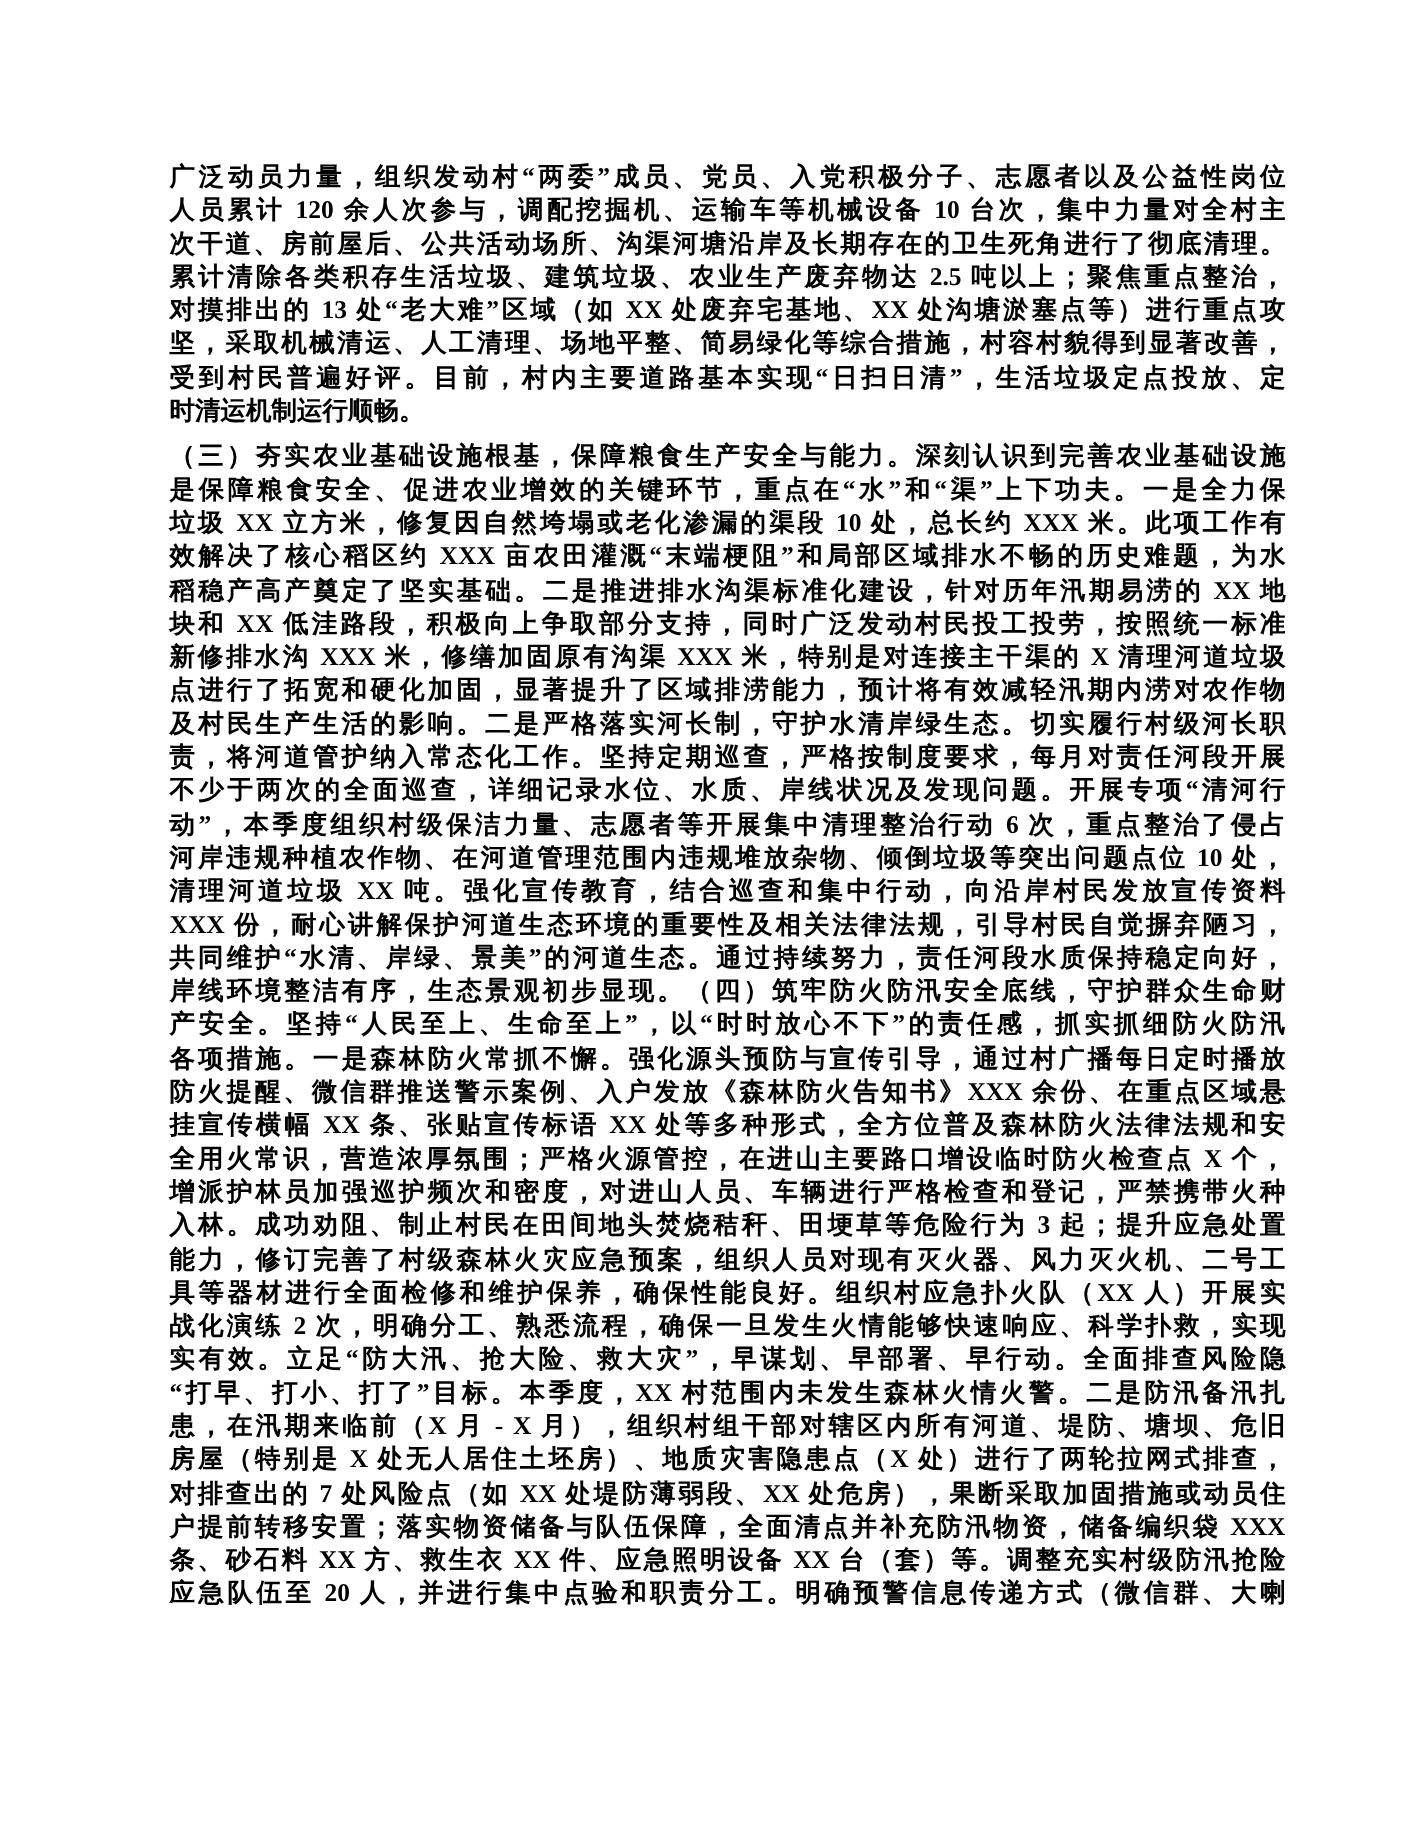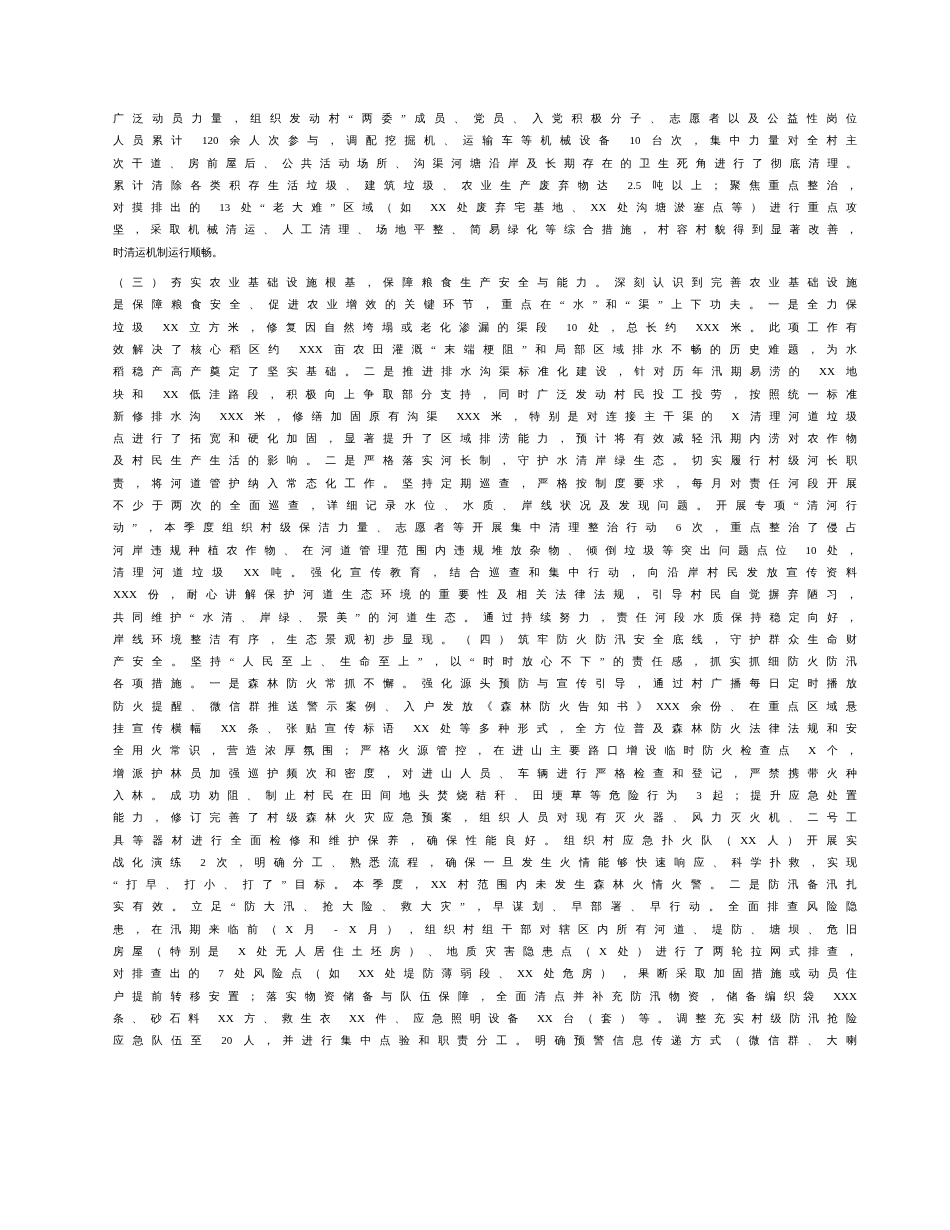--- a/index.html
+++ b/index.html
@@ -23,23 +23,23 @@
     color: #000000;
   }
   .para {
     margin: 0;
     padding: 0;
   }
   .para + .para {
     margin-top: 8px;
   }
   .line {
-    font-size: 11px;
+    font-size: 17px;
     line-height: 22.3px;
-    font-weight: 400;
+    font-weight: 700;
     text-align: justify;
     text-align-last: justify;
     word-break: break-all;
   }
   .line.last {
     text-align-last: left;
   }
 </style>
 </head>
 <body>
@@ -47,20 +47,21 @@
 <div class="page">
   <div class="content">
 
     <div class="para">
       <div class="line">广泛动员力量，组织发动村“两委”成员、党员、入党积极分子、志愿者以及公益性岗位</div>
       <div class="line">人员累计 120 余人次参与，调配挖掘机、运输车等机械设备 10 台次，集中力量对全村主</div>
       <div class="line">次干道、房前屋后、公共活动场所、沟渠河塘沿岸及长期存在的卫生死角进行了彻底清理。</div>
       <div class="line">累计清除各类积存生活垃圾、建筑垃圾、农业生产废弃物达 2.5 吨以上；聚焦重点整治，</div>
       <div class="line">对摸排出的 13 处“老大难”区域（如 XX 处废弃宅基地、XX 处沟塘淤塞点等）进行重点攻</div>
       <div class="line">坚，采取机械清运、人工清理、场地平整、简易绿化等综合措施，村容村貌得到显著改善，</div>
+      <div class="line">受到村民普遍好评。目前，村内主要道路基本实现“日扫日清”，生活垃圾定点投放、定</div>
       <div class="line last">时清运机制运行顺畅。</div>
     </div>
 
     <div class="para">
       <div class="line">（三）夯实农业基础设施根基，保障粮食生产安全与能力。深刻认识到完善农业基础设施</div>
       <div class="line">是保障粮食安全、促进农业增效的关键环节，重点在“水”和“渠”上下功夫。一是全力保</div>
       <div class="line">垃圾 XX 立方米，修复因自然垮塌或老化渗漏的渠段 10 处，总长约 XXX 米。此项工作有</div>
       <div class="line">效解决了核心稻区约 XXX 亩农田灌溉“末端梗阻”和局部区域排水不畅的历史难题，为水</div>
       <div class="line">稻稳产高产奠定了坚实基础。二是推进排水沟渠标准化建设，针对历年汛期易涝的 XX 地</div>
       <div class="line">块和 XX 低洼路段，积极向上争取部分支持，同时广泛发动村民投工投劳，按照统一标准</div>
@@ -78,22 +79,22 @@
       <div class="line">产安全。坚持“人民至上、生命至上”，以“时时放心不下”的责任感，抓实抓细防火防汛</div>
       <div class="line">各项措施。一是森林防火常抓不懈。强化源头预防与宣传引导，通过村广播每日定时播放</div>
       <div class="line">防火提醒、微信群推送警示案例、入户发放《森林防火告知书》XXX 余份、在重点区域悬</div>
       <div class="line">挂宣传横幅 XX 条、张贴宣传标语 XX 处等多种形式，全方位普及森林防火法律法规和安</div>
       <div class="line">全用火常识，营造浓厚氛围；严格火源管控，在进山主要路口增设临时防火检查点 X 个，</div>
       <div class="line">增派护林员加强巡护频次和密度，对进山人员、车辆进行严格检查和登记，严禁携带火种</div>
       <div class="line">入林。成功劝阻、制止村民在田间地头焚烧秸秆、田埂草等危险行为 3 起；提升应急处置</div>
       <div class="line">能力，修订完善了村级森林火灾应急预案，组织人员对现有灭火器、风力灭火机、二号工</div>
       <div class="line">具等器材进行全面检修和维护保养，确保性能良好。组织村应急扑火队（XX 人）开展实</div>
       <div class="line">战化演练 2 次，明确分工、熟悉流程，确保一旦发生火情能够快速响应、科学扑救，实现</div>
+      <div class="line">实有效。立足“防大汛、抢大险、救大灾”，早谋划、早部署、早行动。全面排查风险隐</div>
       <div class="line">“打早、打小、打了”目标。本季度，XX 村范围内未发生森林火情火警。二是防汛备汛扎</div>
-      <div class="line">实有效。立足“防大汛、抢大险、救大灾”，早谋划、早部署、早行动。全面排查风险隐</div>
       <div class="line">患，在汛期来临前（X 月 - X 月），组织村组干部对辖区内所有河道、堤防、塘坝、危旧</div>
       <div class="line">房屋（特别是 X 处无人居住土坯房）、地质灾害隐患点（X 处）进行了两轮拉网式排查，</div>
       <div class="line">对排查出的 7 处风险点（如 XX 处堤防薄弱段、XX 处危房），果断采取加固措施或动员住</div>
       <div class="line">户提前转移安置；落实物资储备与队伍保障，全面清点并补充防汛物资，储备编织袋 XXX</div>
       <div class="line">条、砂石料 XX 方、救生衣 XX 件、应急照明设备 XX 台（套）等。调整充实村级防汛抢险</div>
       <div class="line">应急队伍至 20 人，并进行集中点验和职责分工。明确预警信息传递方式（微信群、大喇</div>
     </div>
 
   </div>
 </div>

